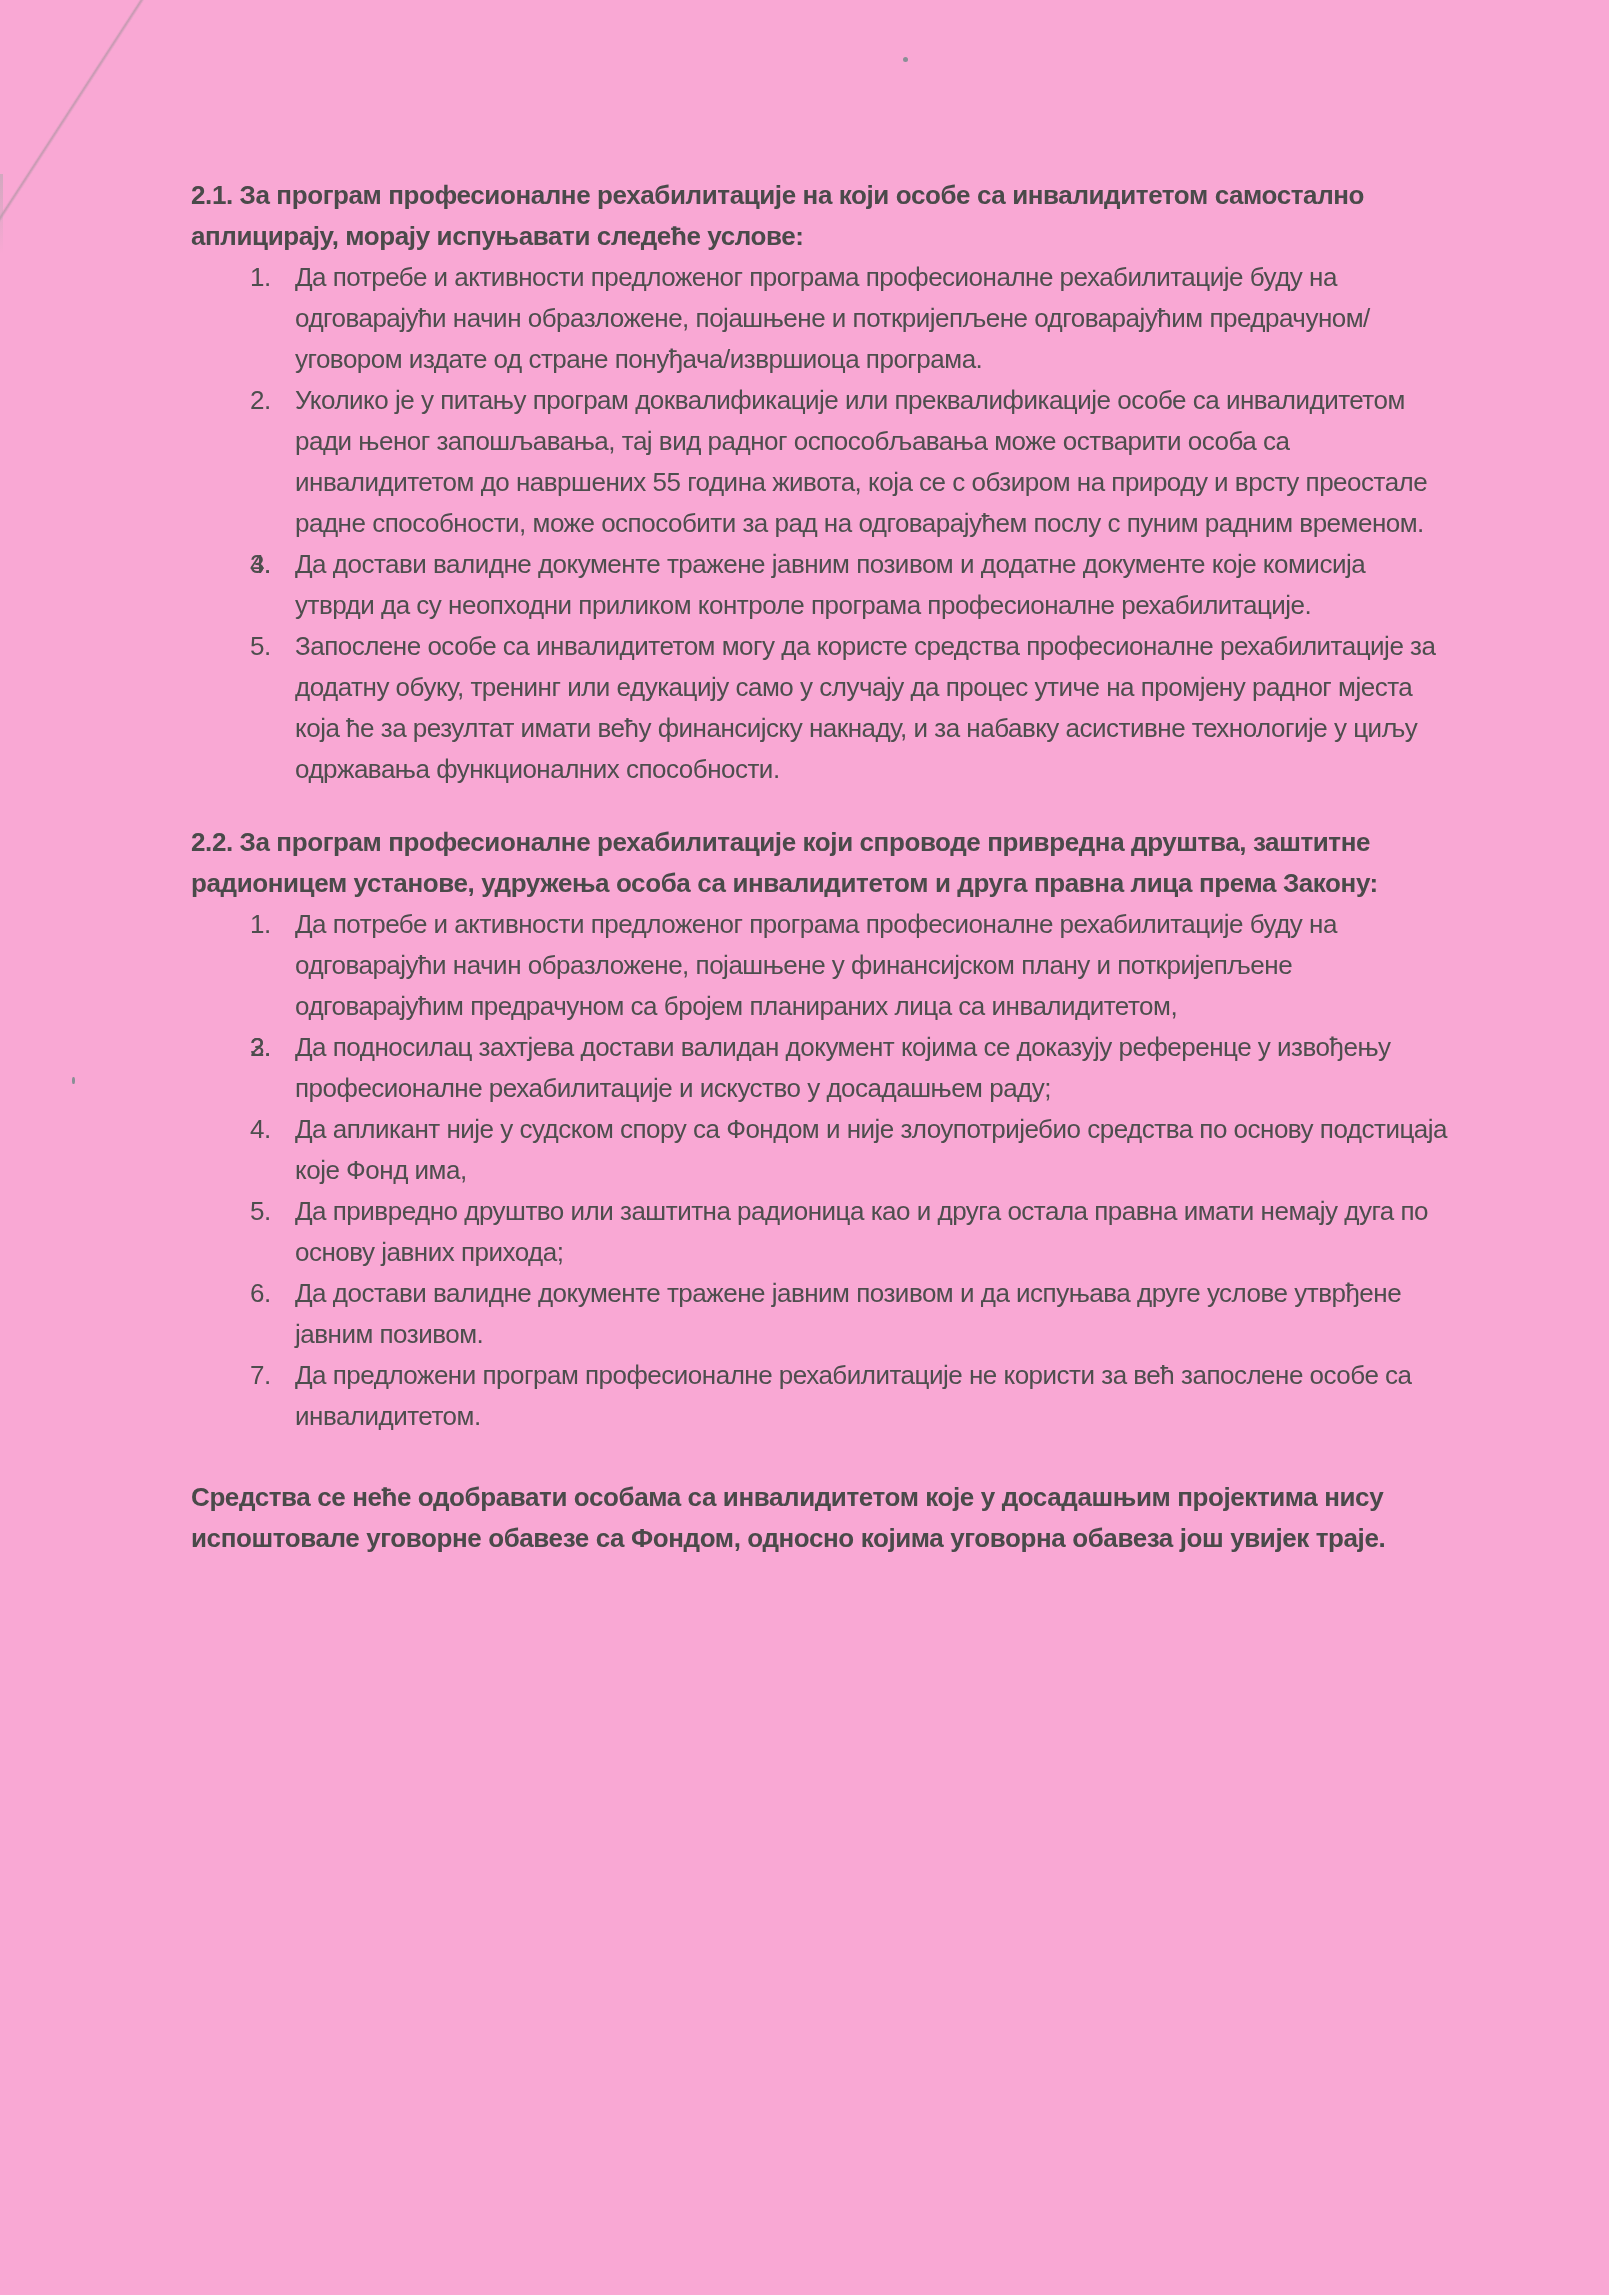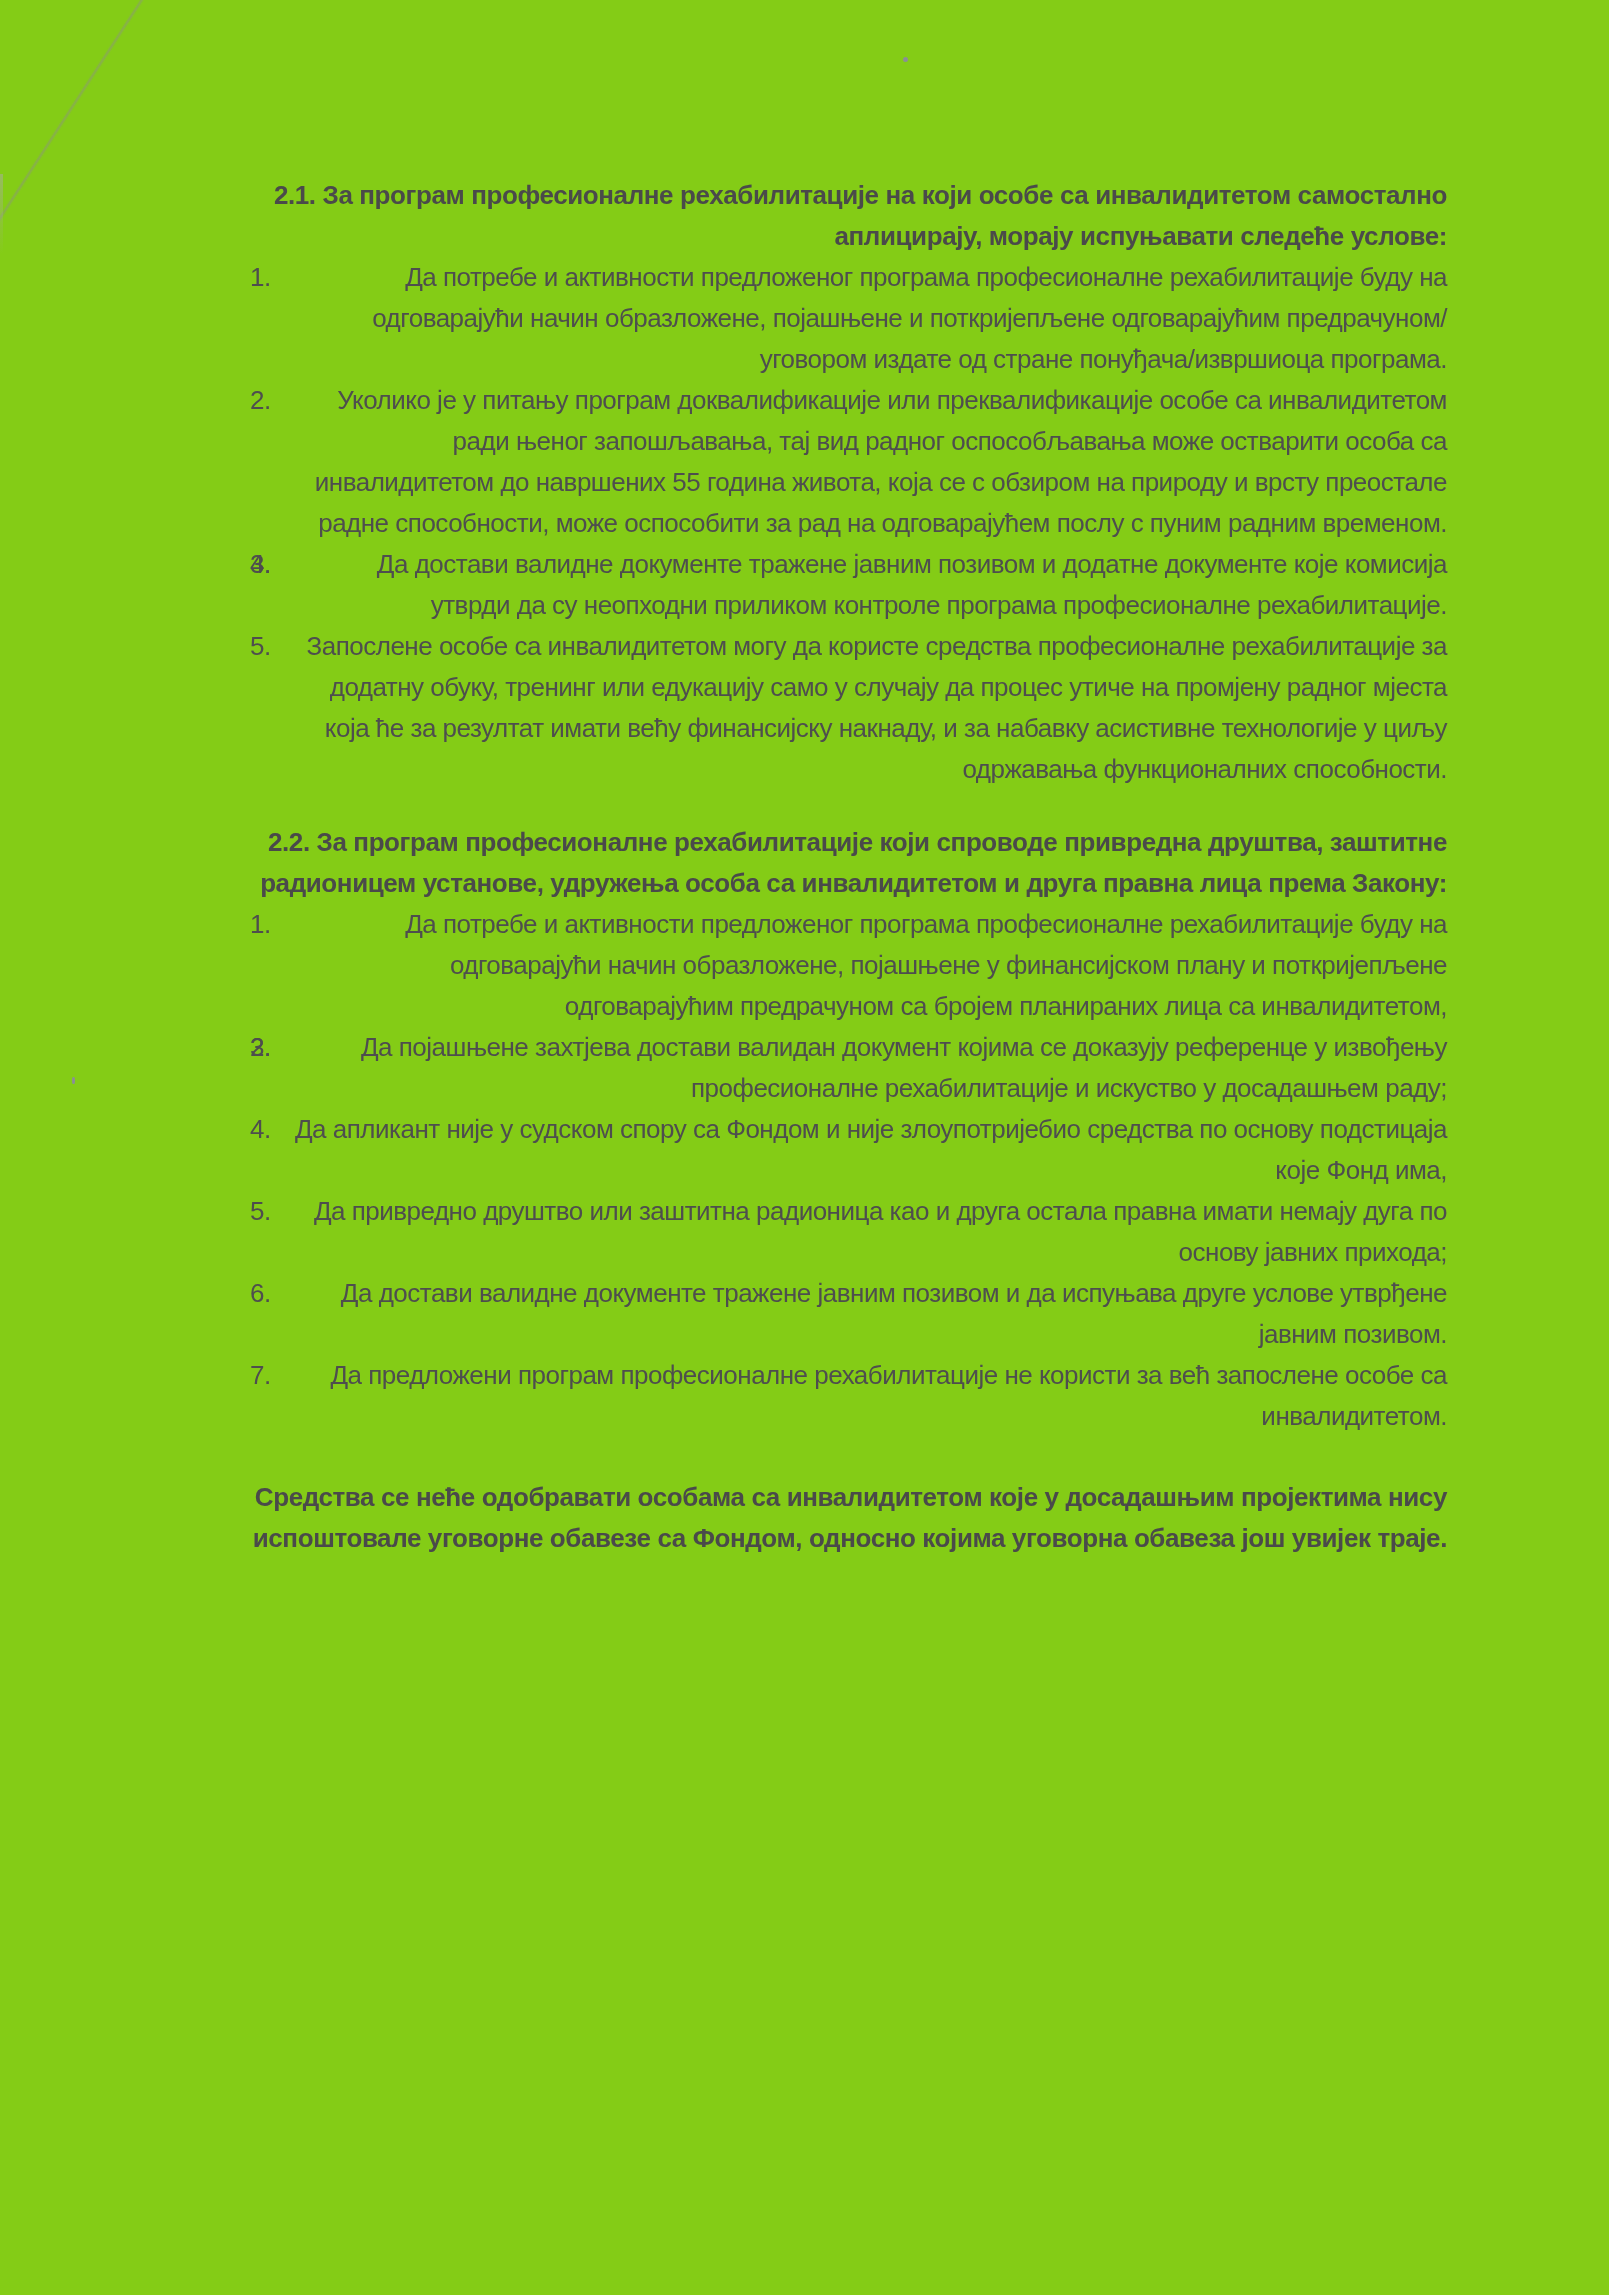--- a/index.html
+++ b/index.html
@@ -11,22 +11,21 @@
       width: 1609px;
       height: 2295px;
       position: relative;
       overflow: hidden;
       font-family: "Liberation Sans", sans-serif;
       color: #4e4e4e;
     }
     .page {
       position: absolute;
       inset: 0;
-      background: #84cc16;
-      text-align: right;
+      background: #f9a8d4;
     }
     .fold-line {
       position: absolute;
       left: -13.4px;
       top: -27px;
       width: 4px;
       height: 281px;
       background: linear-gradient(90deg, rgba(200,200,200,0) 0%, rgba(140,140,140,0.55) 45%, rgba(200,200,200,0) 100%);
       transform: rotate(33deg);
       transform-origin: top left;
@@ -104,21 +103,21 @@
       <li><span class="num">3.</span></li>
       <li><span class="num">4.</span><span>Да достави валидне документе тражене јавним позивом и додатне документе које комисија утврди да су неопходни приликом контроле програма професионалне рехабилитације.</span></li>
       <li><span class="num">5.</span><span>Запослене особе са инвалидитетом могу да користе средства професионалне рехабилитације за додатну обуку, тренинг или едукацију само у случају да процес утиче на промјену радног мјеста која ће за резултат имати већу финансијску накнаду, и за набавку асистивне технологије у циљу одржавања функционалних способности.</span></li>
     </ol>
 
     <p class="heading heading-2">2.2. За програм професионалне рехабилитације који спроводе привредна друштва, заштитне радионицем установе, удружења особа са инвалидитетом и друга правна лица према Закону:</p>
 
     <ol class="conditions list-2">
       <li><span class="num">1.</span><span>Да потребе и активности предложеног програма професионалне рехабилитације буду на одговарајући начин образложене, појашњене у финансијском плану и поткријепљене одговарајућим предрачуном са бројем планираних лица са инвалидитетом,</span></li>
       <li><span class="num">2.</span></li>
-      <li><span class="num">3.</span><span>Да појашњене захтјева достави валидан документ којима се доказују референце у извођењу професионалне рехабилитације и искуство у досадашњем раду;</span></li>
+      <li><span class="num">3.</span><span>Да подносилац захтјева достави валидан документ којима се доказују референце у извођењу професионалне рехабилитације и искуство у досадашњем раду;</span></li>
       <li><span class="num">4.</span><span>Да апликант није у судском спору са Фондом и није злоупотријебио средства по основу подстицаја које Фонд има,</span></li>
       <li><span class="num">5.</span><span>Да привредно друштво или заштитна радионица као и друга остала правна имати немају дуга по основу јавних прихода;</span></li>
       <li><span class="num">6.</span><span>Да достави валидне документе тражене јавним позивом и да испуњава друге услове утврђене јавним позивом.</span></li>
       <li><span class="num">7.</span><span>Да предложени програм професионалне рехабилитације не користи за већ запослене особе са инвалидитетом.</span></li>
     </ol>
 
     <p class="heading closing">Средства се неће одобравати особама са инвалидитетом које у досадашњим пројектима нису испоштовале уговорне обавезе са Фондом, односно којима уговорна обавеза још увијек траје.</p>
 
   </div>
 </div>

